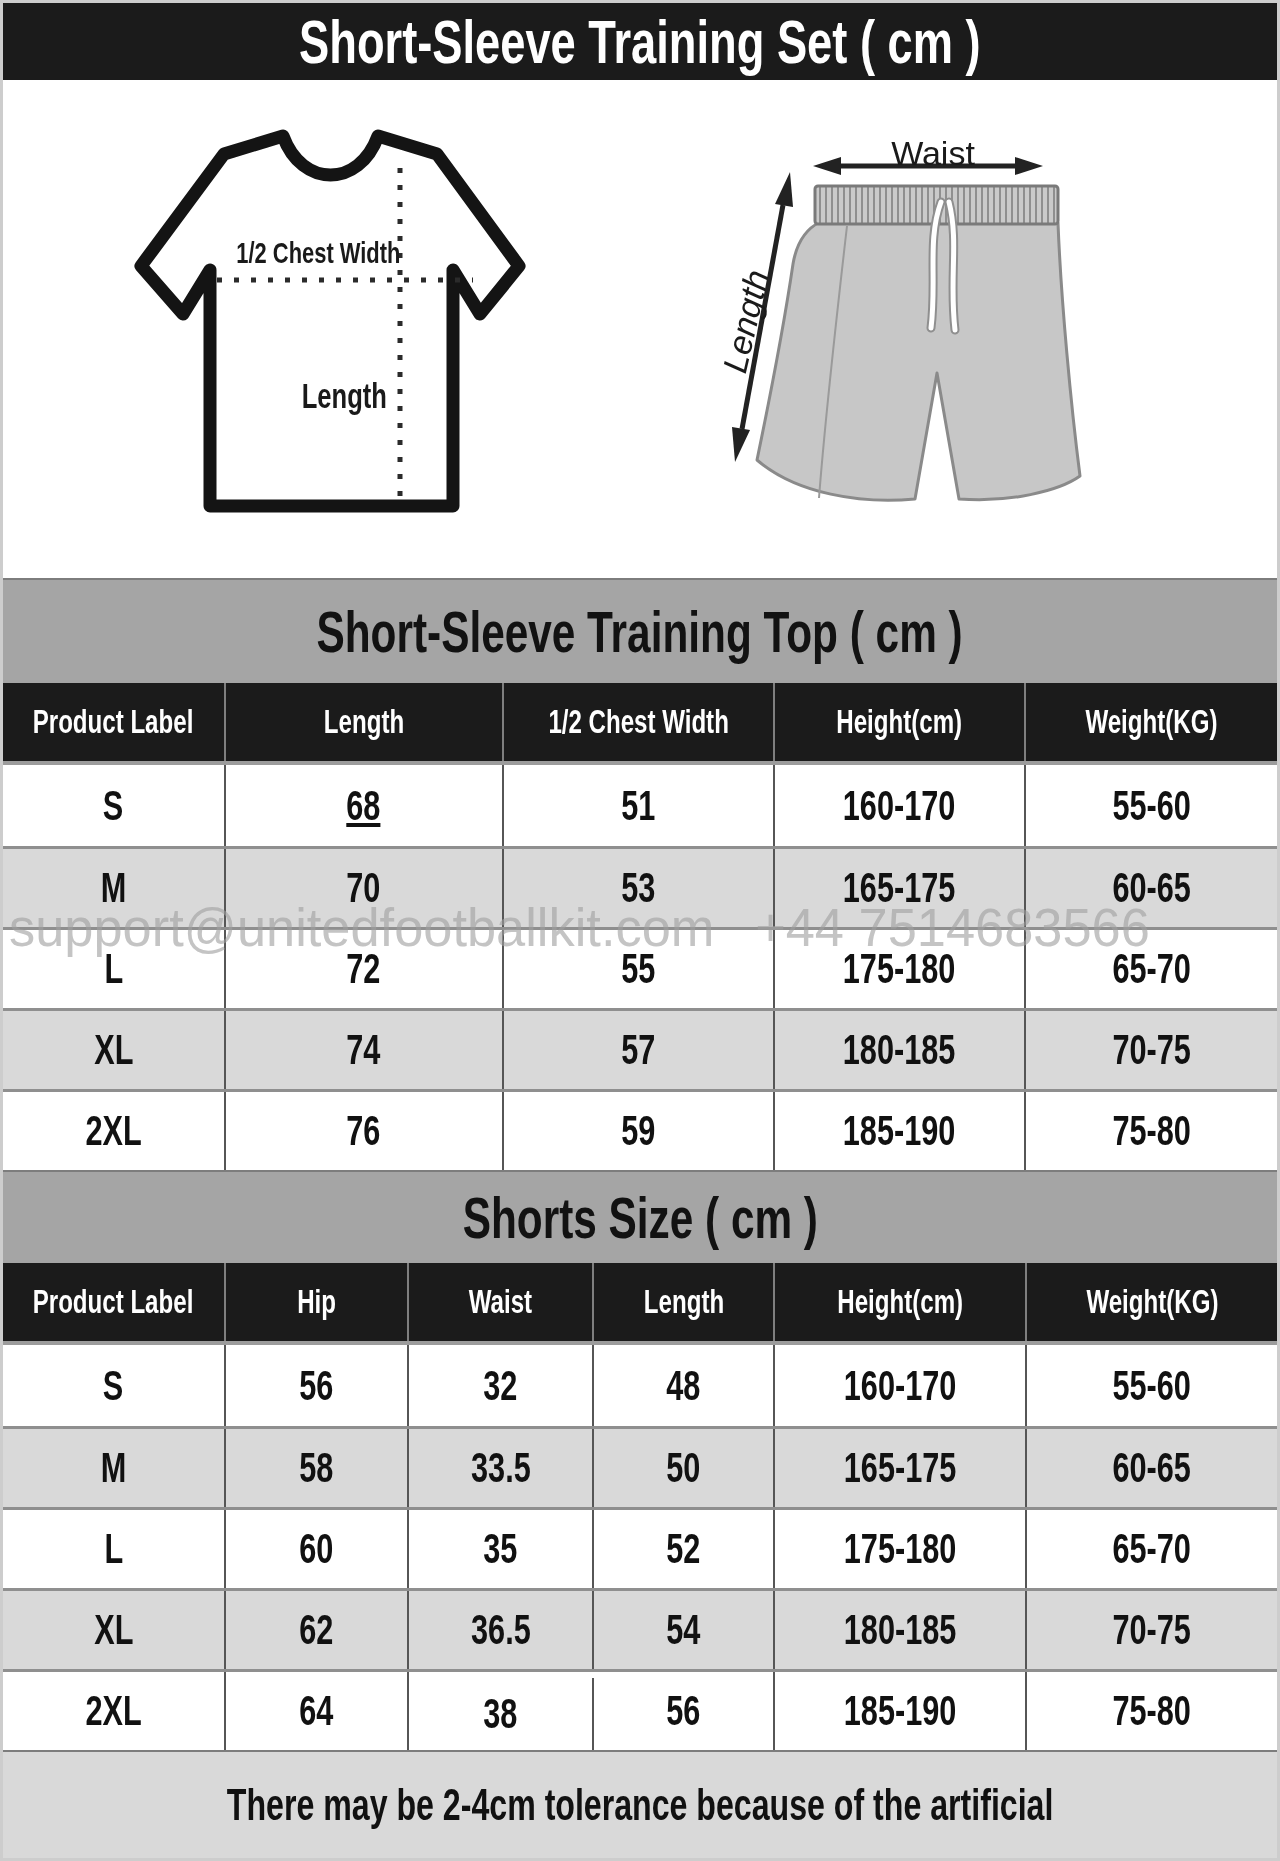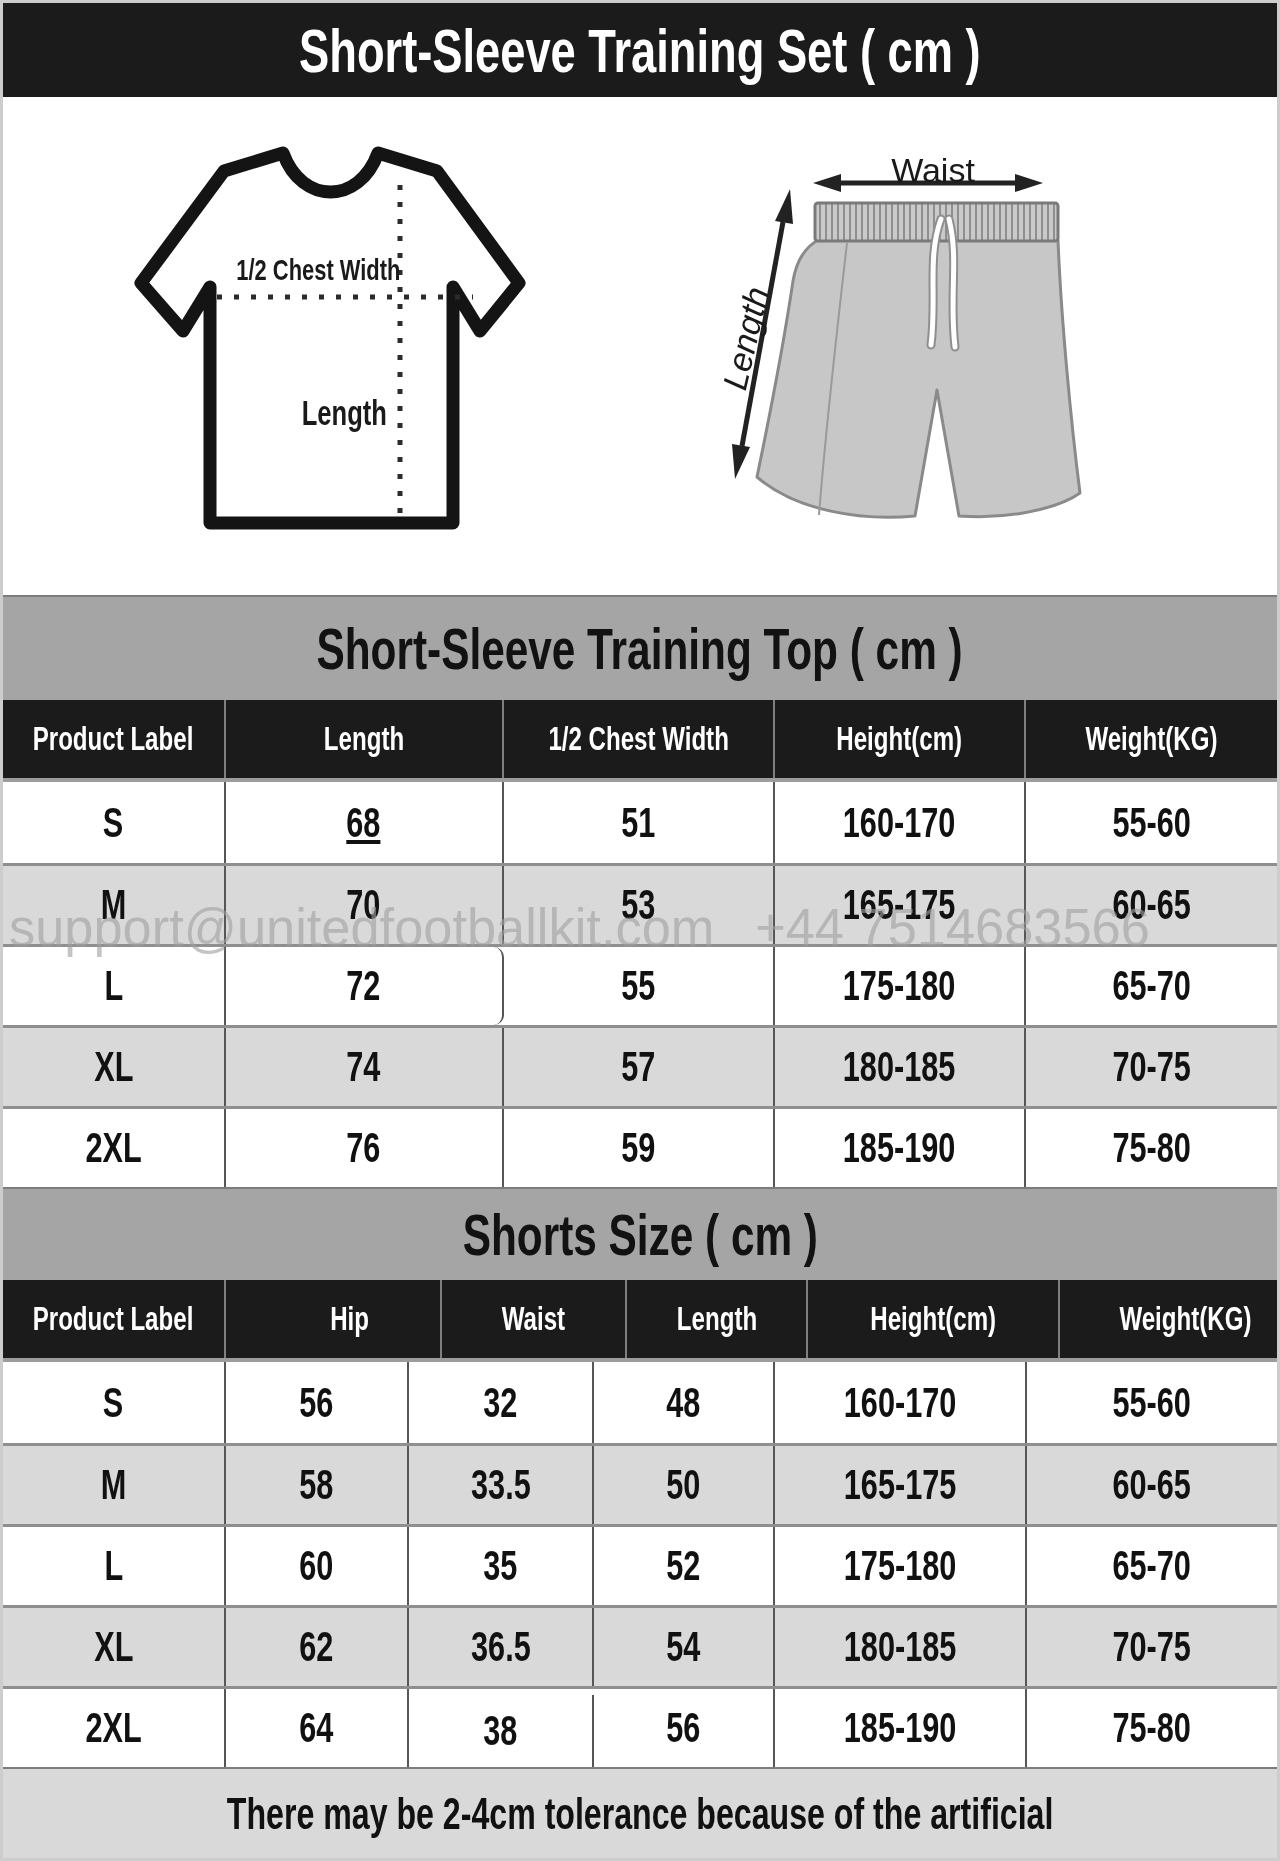--- a/index.html
+++ b/index.html
@@ -1,20 +1,20 @@
 <!DOCTYPE html>
 <html><head>
 <meta charset="utf-8">
 <style>
   *{margin:0;padding:0;box-sizing:border-box}
   html,body{width:1280px}
   body{height:1861px;background:#fff;font-family:"Liberation Sans",sans-serif;position:relative;overflow:hidden}
   .frame{position:absolute;inset:0;border:3px solid #cdcdcd;background:#fff;display:flex;flex-direction:column}
   .cx{display:inline-block;transform:scaleX(.73);white-space:nowrap}
-  .title-bar{height:94px;background:#1b1b1b;color:#fff;display:flex;align-items:center;justify-content:center;flex:0 0 auto}
+  .title-bar{height:77px;background:#1b1b1b;color:#fff;display:flex;align-items:center;justify-content:center;flex:0 0 auto}
   .title-bar .cx{font-size:62px;font-weight:bold}
   .diagram{height:498px;background:#fff;position:relative;flex:0 0 auto}
   .dlabel{position:absolute;color:#1a1a1a;text-align:center}
   .band{background:#a5a5a5;color:#121212;display:flex;align-items:center;justify-content:center;border-top:2px solid #7d7d7d;flex:0 0 auto}
   .band1{height:105px}
   .band2{height:93px}
   .band .cx{font-size:58px;font-weight:bold}
   .thead{display:flex;background:#1b1b1b;color:#fff;height:82px;border-bottom:4px solid #9c9c9c;flex:0 0 auto}
   .trow{display:flex;height:81px;background:#fff;color:#111;flex:0 0 auto}
   .trow.alt{background:#d9d9d9}
@@ -140,21 +140,21 @@
           <span class="cx">165-175</span>
         </div>
         <div class="cell" style="flex: 0 0 19.7%;">
           <span class="cx">60-65</span>
         </div>
       </div>
       <div class="trow">
         <div class="cell" style="flex: 0 0 17.5%;">
           <span class="cx">L</span>
         </div>
-        <div class="cell" style="flex: 0 0 21.8%; border-radius: 10px;">
+        <div class="cell" style="flex: 0 0 21.8%;">
           <span class="cx">72</span>
         </div>
         <div class="cell" style="flex: 0 0 21.3%;">
           <span class="cx">55</span>
         </div>
         <div class="cell" style="flex: 0 0 19.7%;">
           <span class="cx">175-180</span>
         </div>
         <div class="cell" style="flex: 0 0 19.7%;">
           <span class="cx">65-70</span>
@@ -198,21 +198,21 @@
 
   <div class="band band2">
     <span class="cx">Shorts Size ( cm )</span>
   </div>
 
   <div id="shorts-table">
       <div class="thead">
         <div class="cell" style="flex: 0 0 17.5%;">
           <span class="cx">Product Label</span>
         </div>
-        <div class="cell" style="flex: 0 0 14.4%; margin-left: 33px;">
+        <div class="cell" style="flex: 0 0 14.4%;">
           <span class="cx">Hip</span>
         </div>
         <div class="cell" style="flex: 0 0 14.5%;">
           <span class="cx">Waist</span>
         </div>
         <div class="cell" style="flex: 0 0 14.2%;">
           <span class="cx">Length</span>
         </div>
         <div class="cell" style="flex: 0 0 19.8%;">
           <span class="cx">Height(cm)</span>

